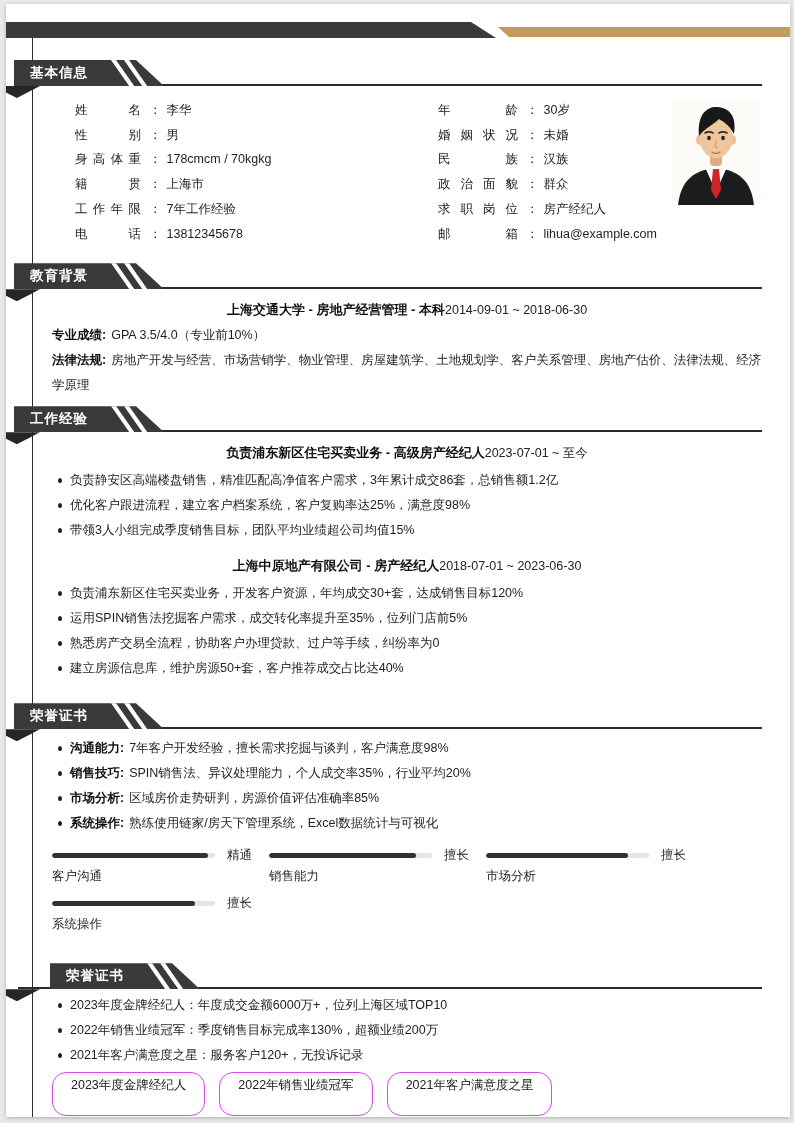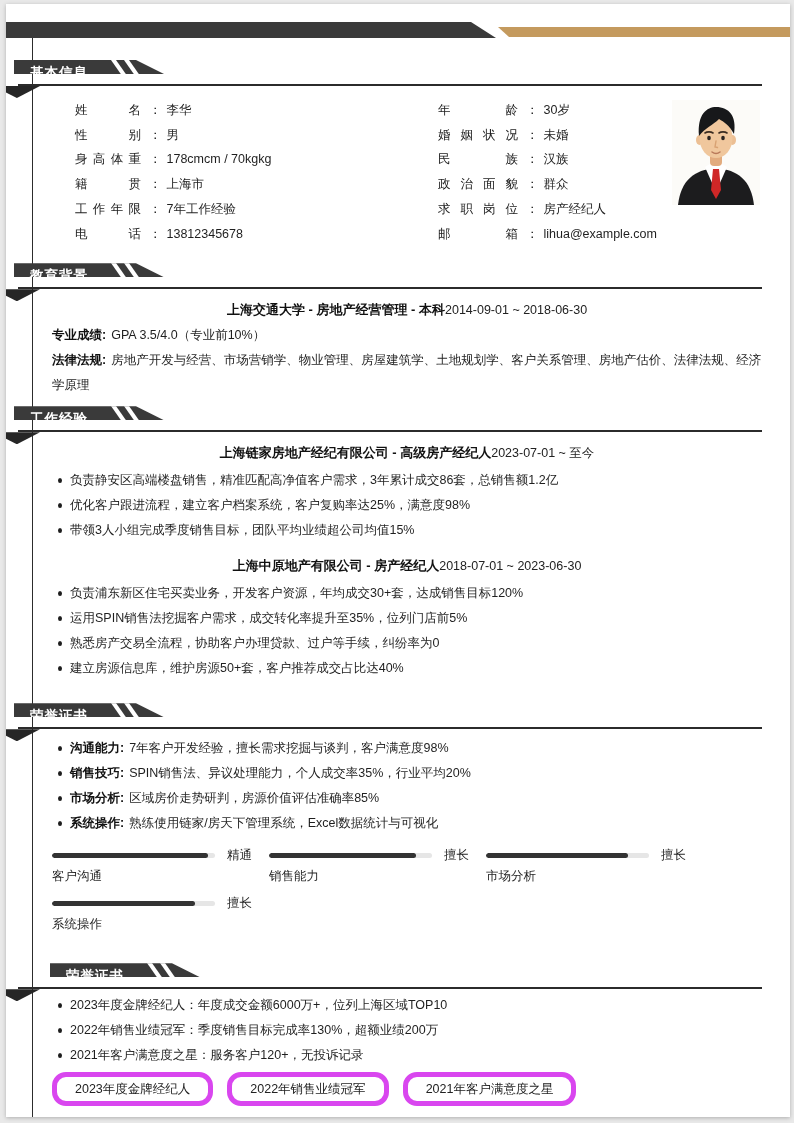--- a/index.html
+++ b/index.html
@@ -31,21 +31,21 @@
   .vline {
     position:absolute; left:26px; top:34px; width:1px; bottom:0;
     background:#2c2c2c;
   }
   
   .section-head { position:relative; margin-left:8px; margin-right:0; height:26px; }
   .section-head::after {
     content:""; position:absolute; left:4px; right:28px; bottom:0; height:2px; background:#2b2b2b;
   }
   .banner {
-    position:relative; width:150px; height:14px; background:#3a3a3a;
+    position:relative; width:150px; height:26px; background:#3a3a3a;
     clip-path:polygon(0 0, 122px 0, 150px 100%, 0 100%);
     z-index:2; overflow:hidden;
   }
   .banner-text {
     display:block; padding-left:16px; line-height:26px;
     color:#fff; font-size:13.5px; font-weight:700; letter-spacing:1px;
   }
   .stripe {
     position:absolute; top:0; width:5px; height:26px; background:#fff;
     transform:skewX(35deg); transform-origin:0 0;
@@ -98,22 +98,22 @@
   .bar-line { display:flex; align-items:center; height:14px; }
   .track { width:163px; height:5px; background:#e6e6e6; border-radius:3px; overflow:hidden; }
   .fill { height:100%; background:#333; border-radius:3px; }
   .level { margin-left:12px; font-size:12.5px; }
   .bar-name { margin-top:7px; line-height:15px; font-size:12.5px; }
   
   #sec-honor .section-head { margin-top:27px;padding-left:36px; }
   #sec-honor ul.blts { margin-top:4px; }
   .tags { margin-top:4px; display:flex; gap:14px; }
   .tag {
-    display:inline-block; height:34px; line-height:25px; padding:0 18px;
-    border:5px solid #d946ef; border-radius:14px; font-size:12.5px; color:#222;
+    display:inline-block; height:44px; line-height:25px; padding:0 18px;
+    border:1px solid #d946ef; border-radius:14px; font-size:12.5px; color:#222;
     background:#fff;
   }
 </style>
 </head>
 <body>
 
 <div class="sheet">
   <div class="topbar-dark"></div>
   <div class="topbar-gold"></div>
   <div class="vline"></div>
@@ -246,21 +246,21 @@
       <div class="banner">
         <span class="banner-text">工作经验</span>
         <span class="stripe s1"></span>
         <span class="stripe s2"></span>
       </div>
       <div class="fold"></div>
     </div>
     <div class="content">
       <div class="job">
         <div class="line-title">
-          <span class="btitle">上海链家房地产经纪有限公司 - 高级房产经纪人</span>
+          <span class="btitle">负责浦东新区住宅买卖业务 - 高级房产经纪人</span>
           <span class="bdate">2023-07-01 ~ 至今</span>
         </div>
         <ul class="blts">
           <li>负责静安区高端楼盘销售，精准匹配高净值客户需求，3年累计成交86套，总销售额1.2亿</li>
           <li>优化客户跟进流程，建立客户档案系统，客户复购率达25%，满意度98%</li>
           <li>带领3人小组完成季度销售目标，团队平均业绩超公司均值15%</li>
         </ul>
       </div>
       <div class="job">
         <div class="line-title">

